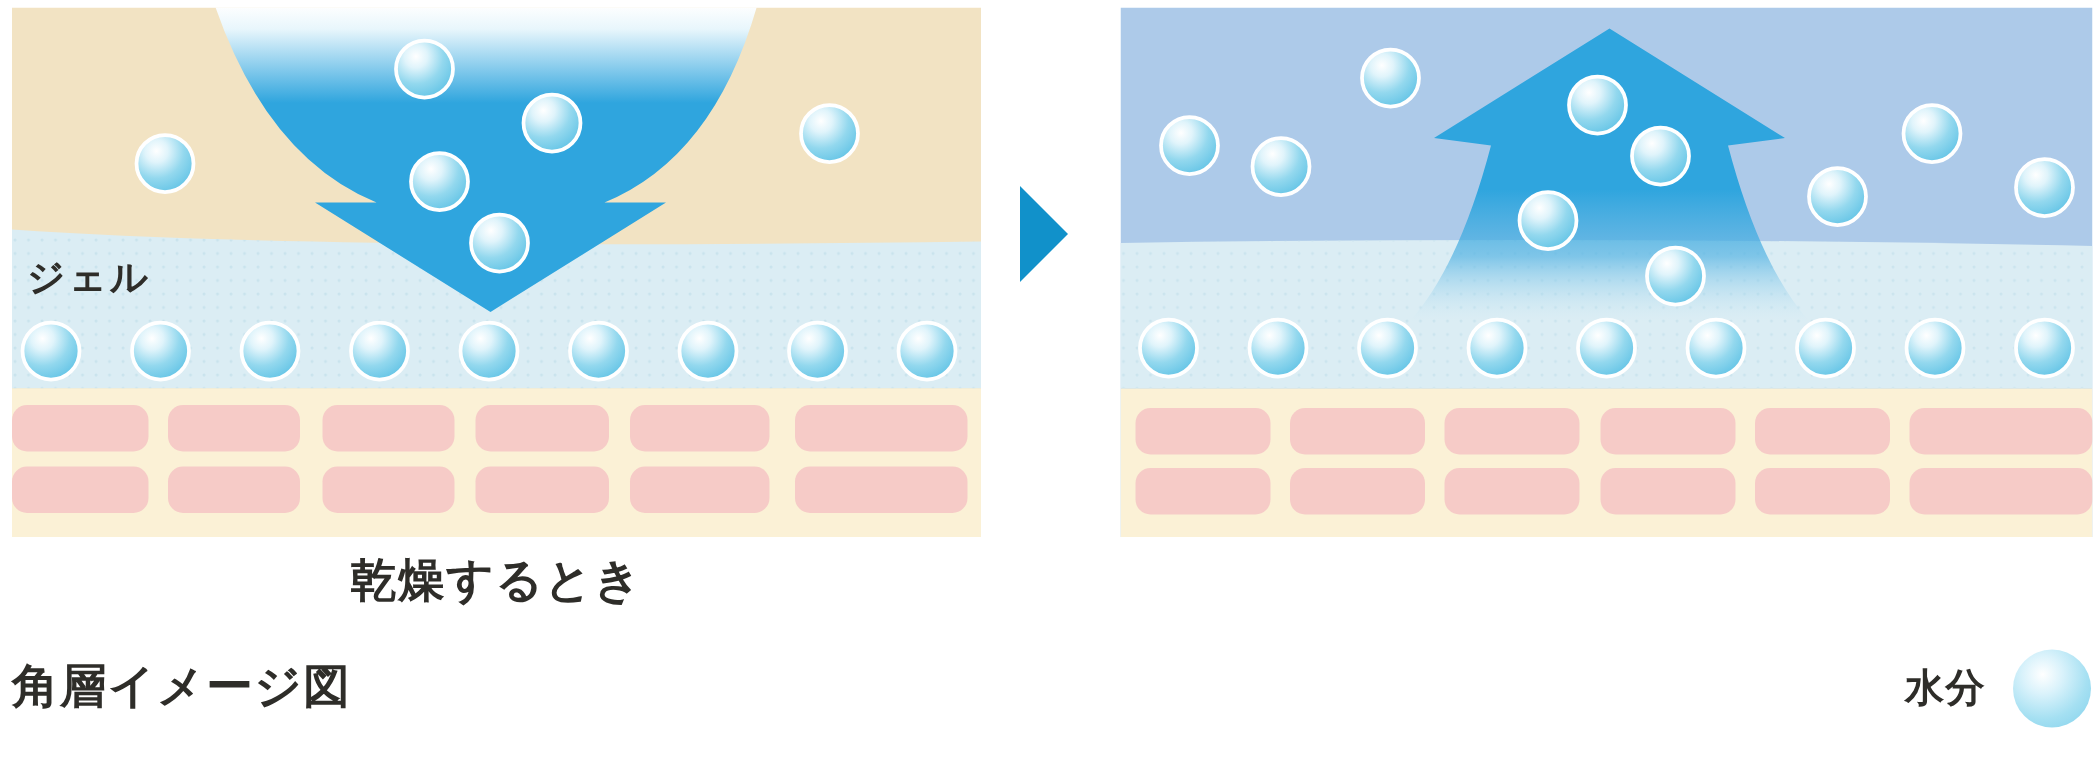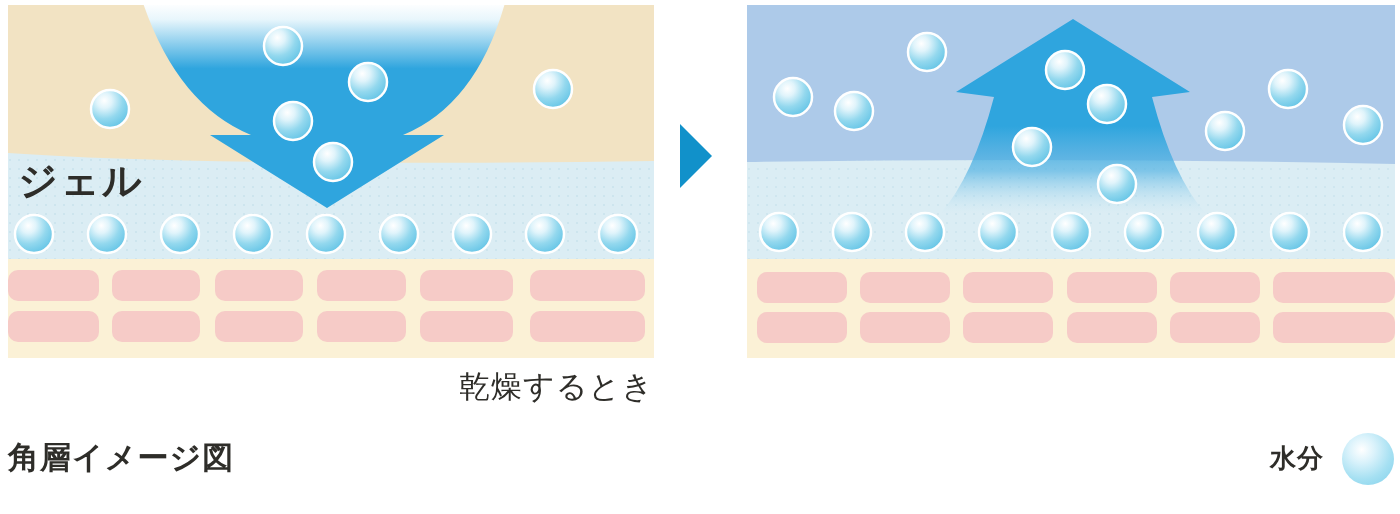--- a/index.html
+++ b/index.html
@@ -6,25 +6,25 @@
   .stage{
     position:relative;width:1400px;height:514px;background:#ffffff;
     font-family:"Liberation Sans", sans-serif;overflow:hidden;
     --text-dark:#2e2d29;
   }
   .panel{position:absolute;top:5px;height:353px;}
   .panel svg{display:block;}
   .panel-dry{left:8px;width:646px;}
   .panel-humid{left:747px;width:648px;}
   .gel-label{
-    position:absolute;left:10px;top:156px;font-size:39px;font-weight:700;
+    position:absolute;left:10px;top:168px;font-size:25px;font-weight:700;
     color:var(--text-dark);letter-spacing:2px;line-height:1;
   }
   .panel-title{
-    position:absolute;top:370px;text-align:right;font-size:31px;font-weight:400;
+    position:absolute;top:370px;text-align:center;font-size:31px;font-weight:700;
     color:var(--text-dark);letter-spacing:1px;line-height:1.1;
   }
   .title-dry{left:8px;width:646px;}
   .title-humid{left:747px;width:648px;}
   .separator{position:absolute;left:680px;top:124px;width:32px;height:64px;}
   .caption{
     position:absolute;left:8px;top:441px;font-size:31px;font-weight:700;
     color:var(--text-dark);line-height:1.1;letter-spacing:1px;
   }
   .legend-label{

